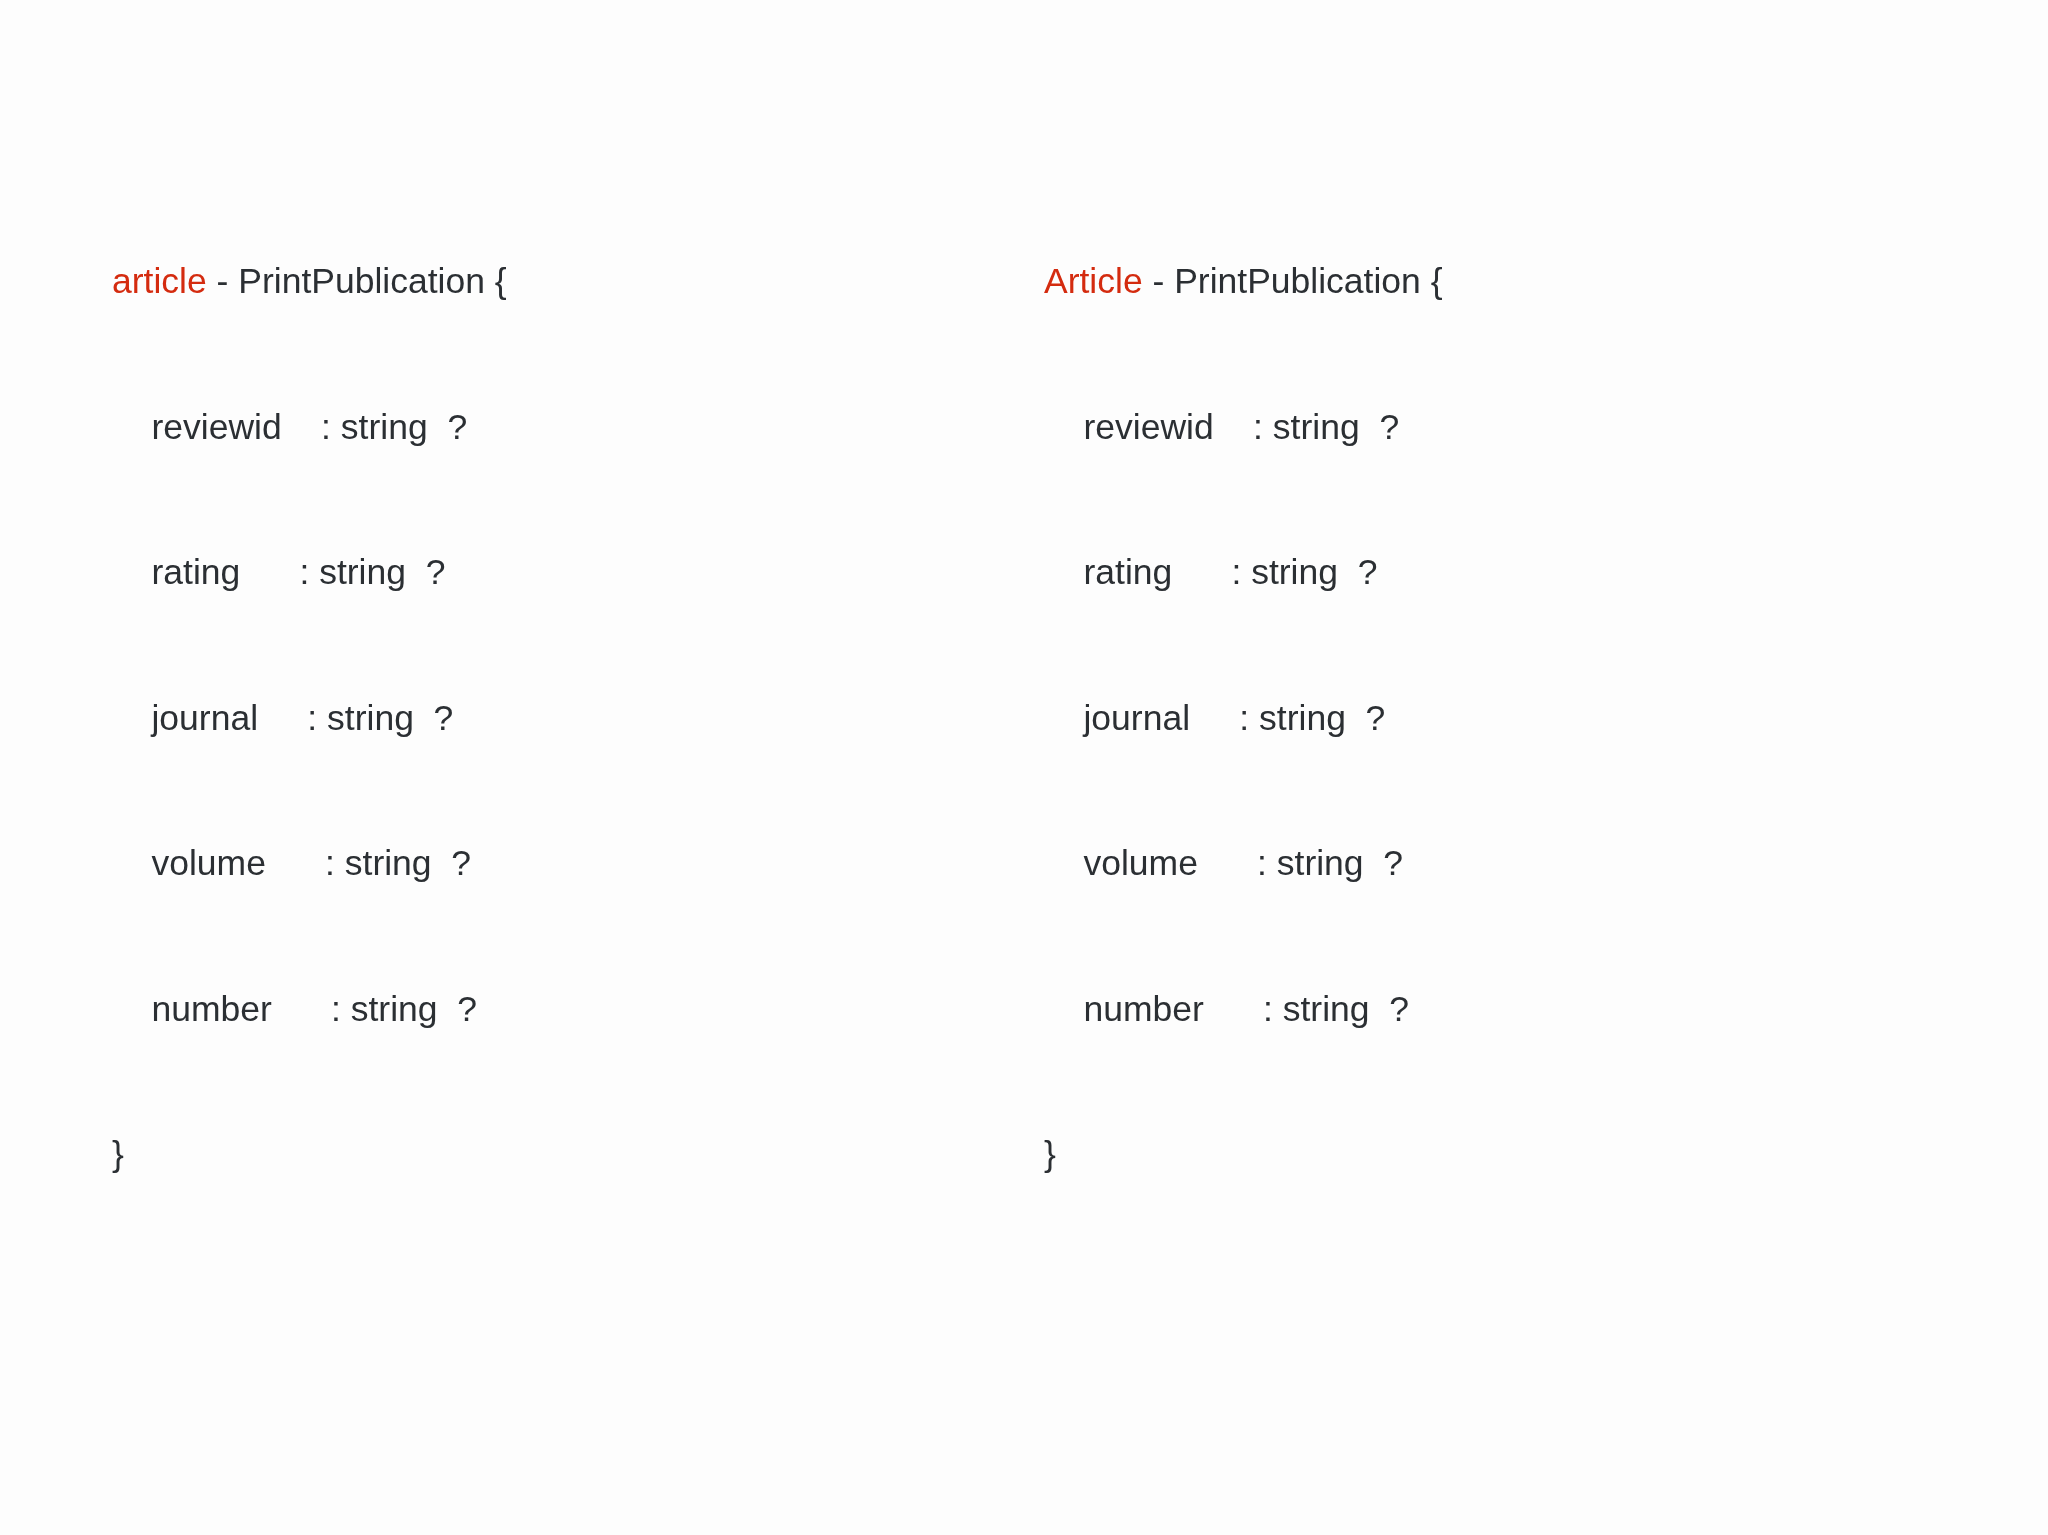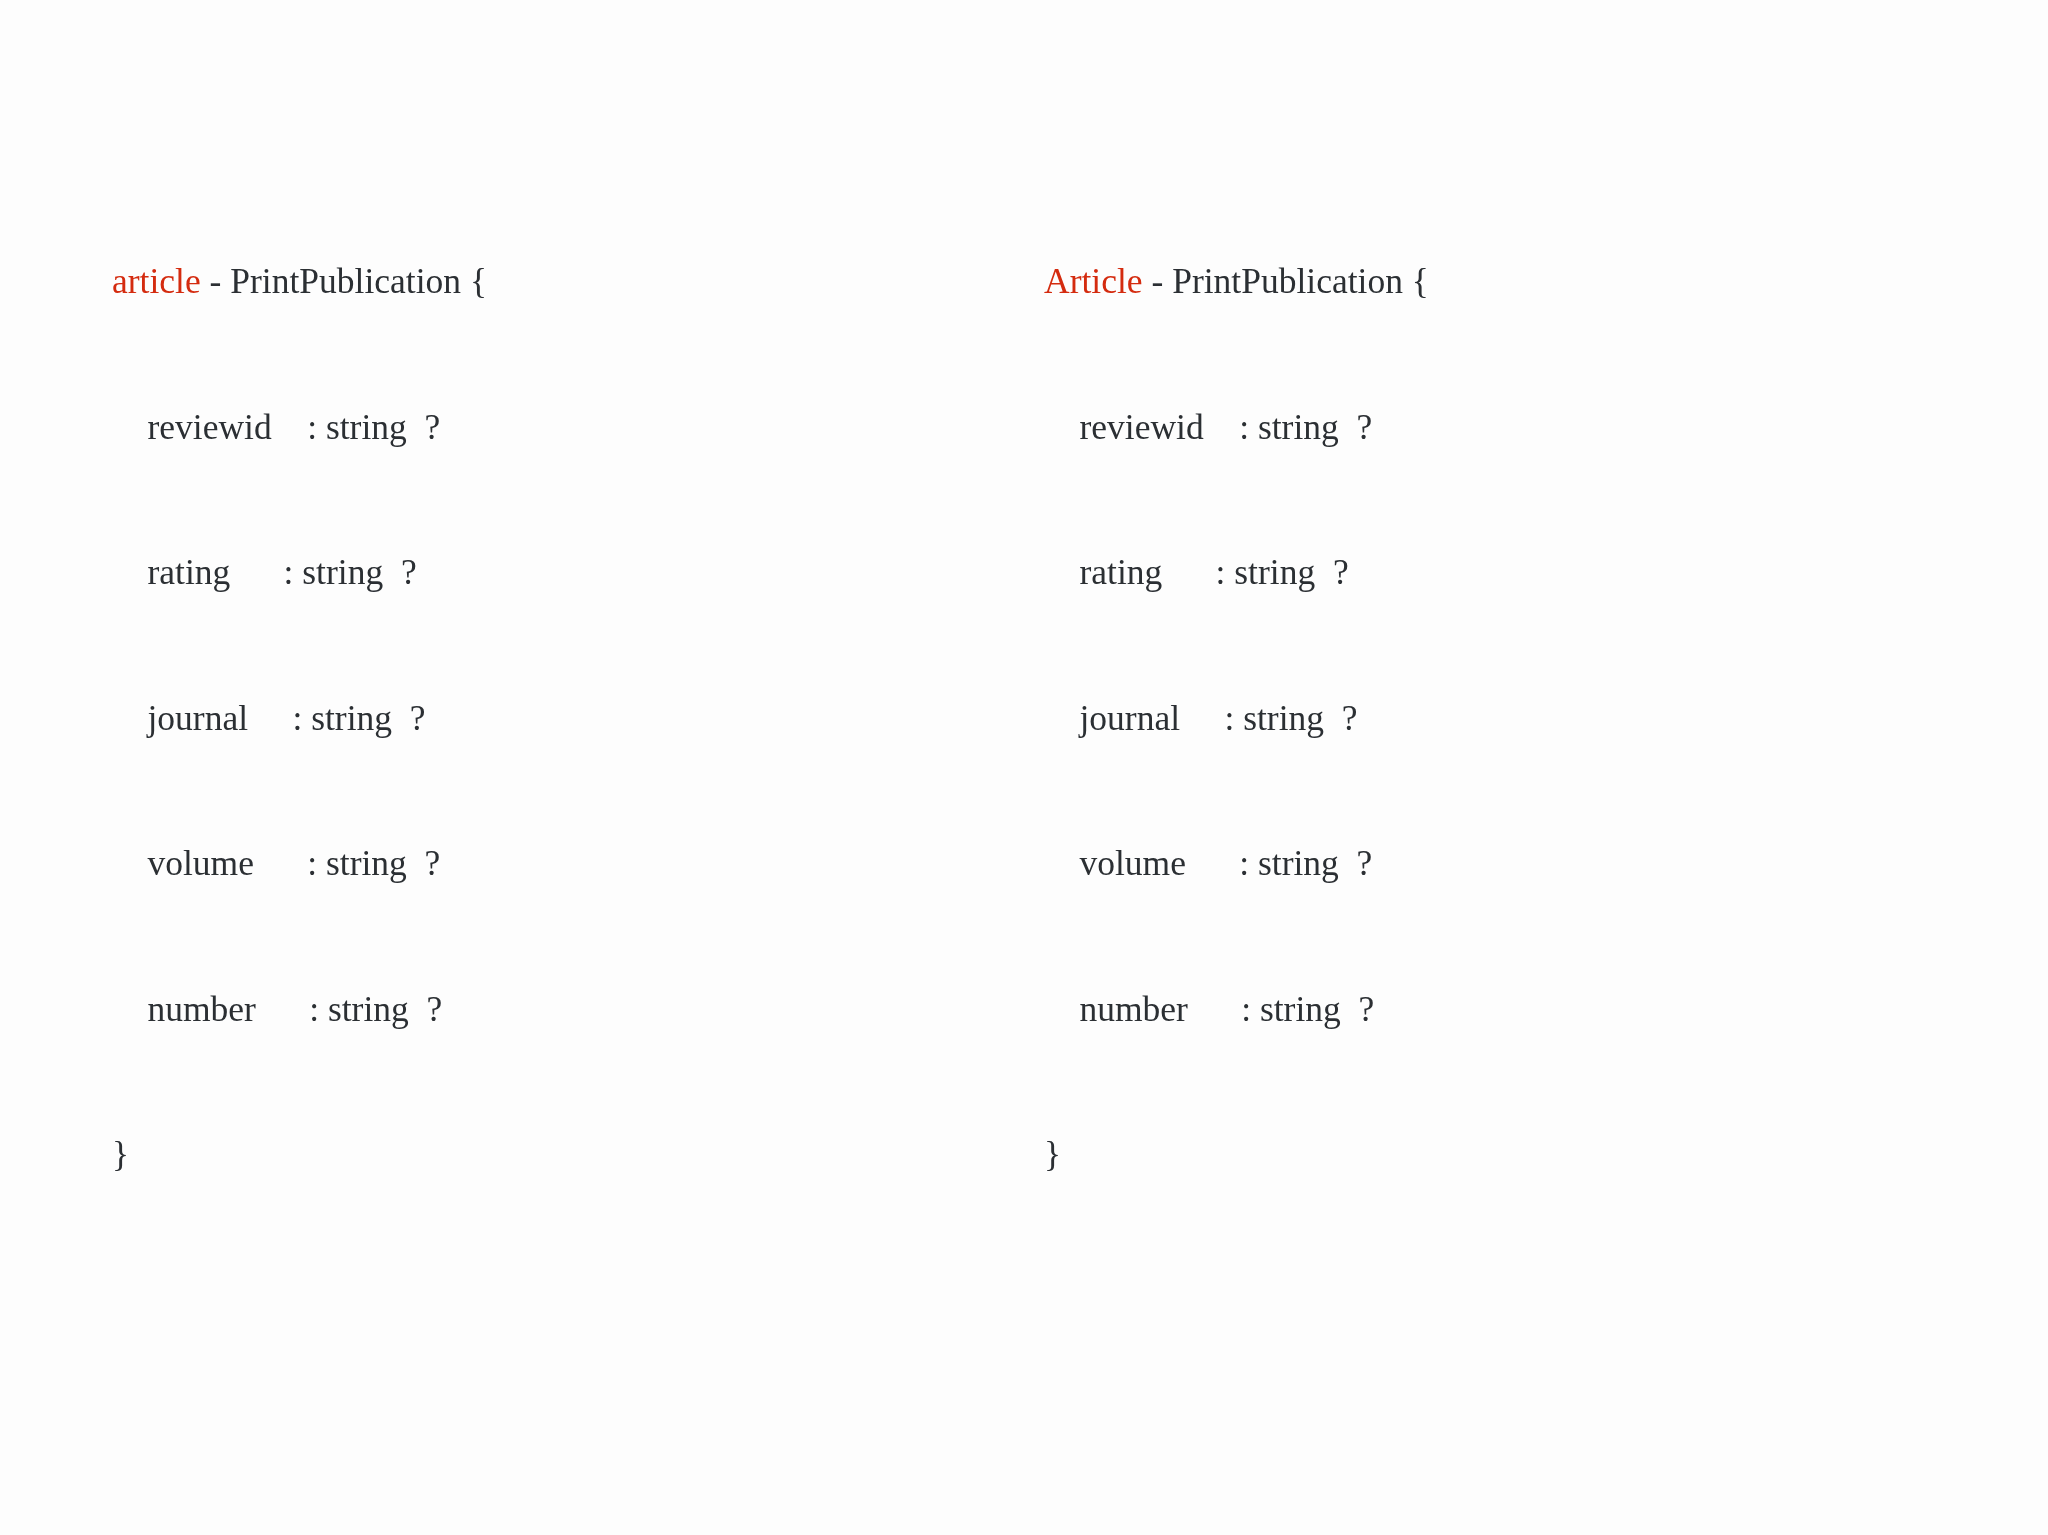--- a/index.html
+++ b/index.html
@@ -46,21 +46,21 @@
     width: 900px;
   }
 
   .column-right {
     margin-left: 32px;
     margin-top: 160px;
     width: 900px;
   }
 
   .code-block {
-    font-family: Liberation Serif, serif;
+    font-family: Liberation Sans, sans-serif;
     font-size: 35.5px;
     line-height: 48.5px;
     white-space: pre;
     letter-spacing: 0px;
     color: #2b2f33;
     font-weight: 400;
   }
 
   .schema-block {
     margin-bottom: 0;

